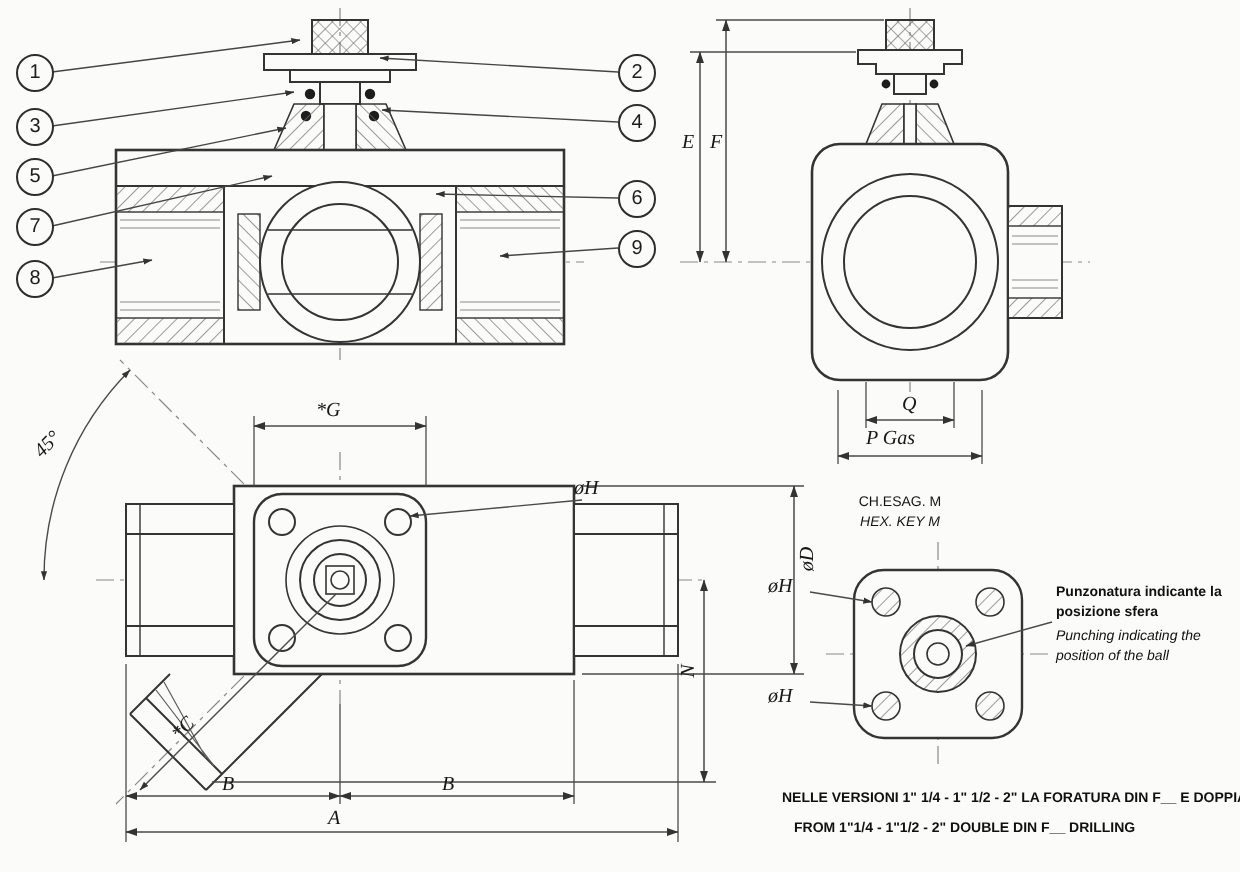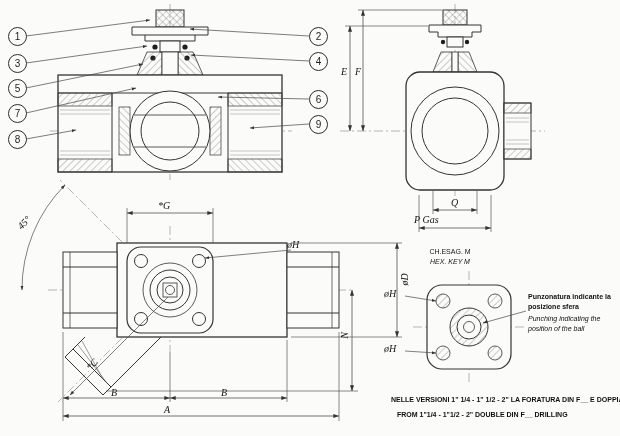--- a/index.html
+++ b/index.html
@@ -227,21 +227,21 @@
   <div class="balloon" style="left:8px;top:130px">
       <span>8</span>
     </div>
   <div class="balloon" style="left:309px;top:115px">
       <span>9</span>
     </div>
 
   <span class="lbl" style="left:341px;top:66px">E</span>
   <span class="lbl" style="left:355px;top:66px">F</span>
   <span class="lbl" style="left:451px;top:197px">Q</span>
-  <span class="lbl" style="left:414px;top:214px">P Gas</span>
+  <span class="lbl" style="left:433px;top:214px">P Gas</span>
   <span class="txt center" style="left:408px;top:248px;width:84px">CH.ESAG. M</span>
   <span class="txt center italic" style="left:408px;top:258px;width:84px">HEX. KEY M</span>
   <span class="lbl" style="left:158px;top:200px">*G</span>
   <span class="lbl" style="left:287px;top:239px">øH</span>
   <span class="lbl rotm90" style="left:398px;top:274px">øD</span>
   <span class="lbl rotm90" style="left:341px;top:330px">N</span>
   <span class="lbl rotm45" style="left:86px;top:359px">*C</span>
   <span class="lbl rotm45" style="left:17px;top:217px">45°</span>
   <span class="lbl" style="left:111px;top:387px">B</span>
   <span class="lbl" style="left:221px;top:387px">B</span>

